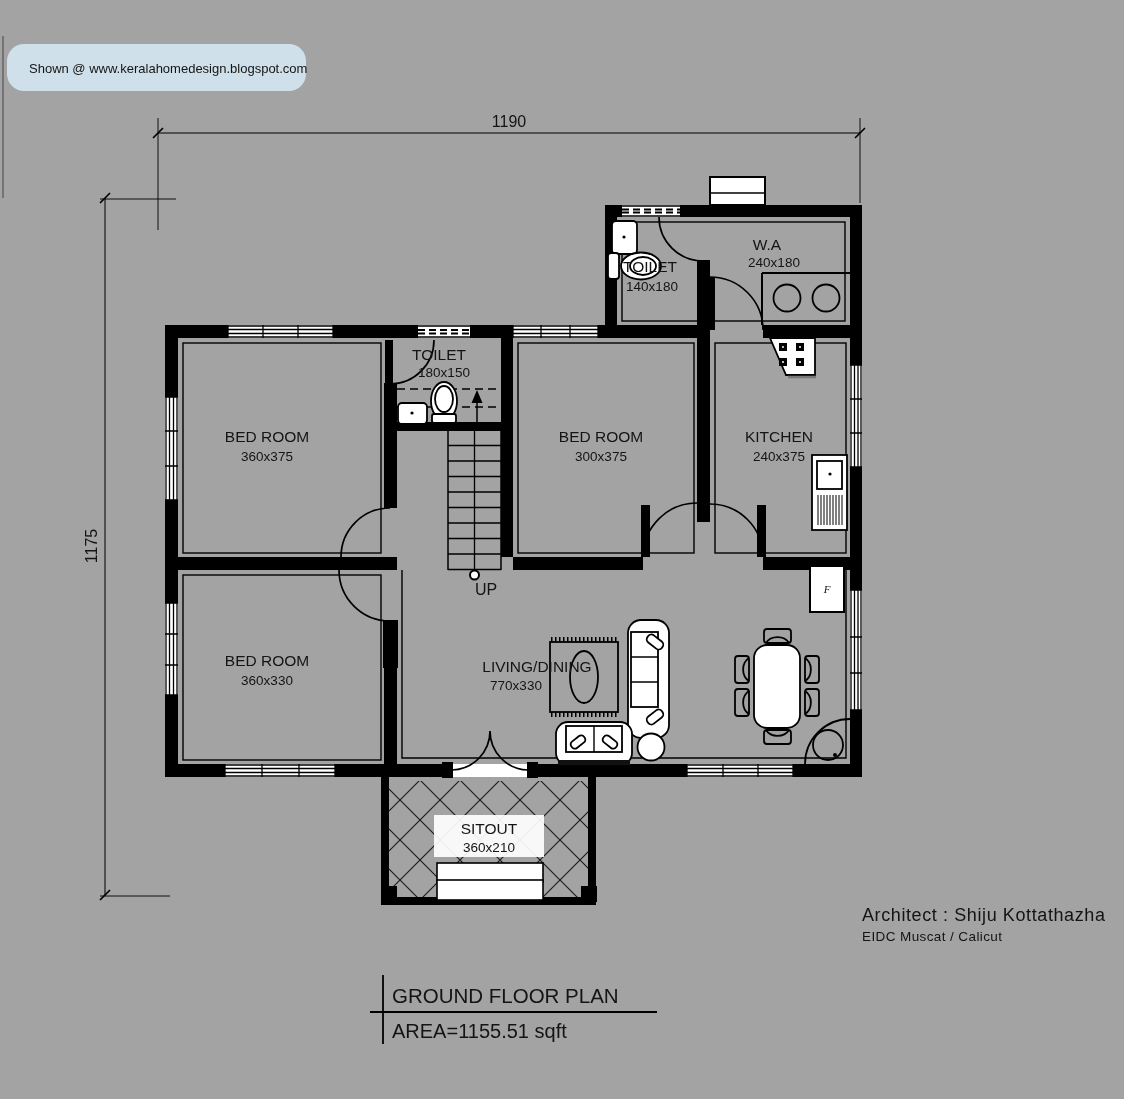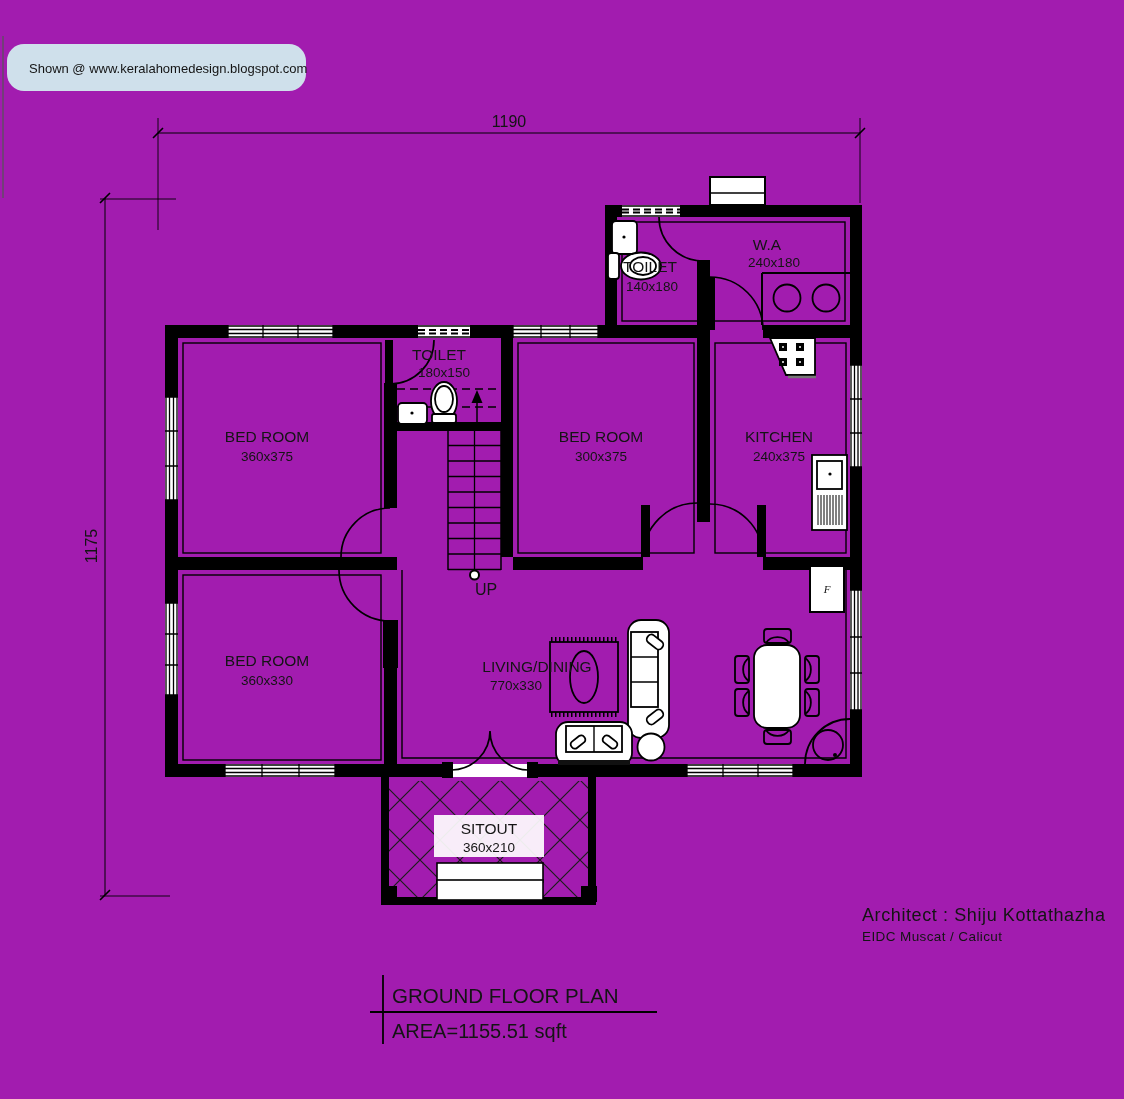--- a/index.html
+++ b/index.html
@@ -1,16 +1,16 @@
 <!DOCTYPE html>
 <html><head>
 <meta charset="utf-8">
 <style>
   html,body{margin:0;padding:0;background:#fff;}
-  .stage{position:relative;width:1124px;height:1099px;background:#a21caf;overflow:hidden;
+  .stage{position:relative;width:1124px;height:1099px;background:#a3a3a3;overflow:hidden;
          font-family:"Liberation Sans", sans-serif;}
   svg{display:block;}
   svg text{font-family:"Liberation Sans", sans-serif;fill:#141414;}
   .room-name{font-size:15.5px;}
   .room-size{font-size:13.5px;}
   .dim-label{font-size:16px;}
   .up-label{font-size:16px;}
   .fridge-label{font-size:11px;font-style:italic;font-family:"Liberation Serif", serif;}
   .badge-text{font-size:13px;}
   .title-text{font-size:20.5px;}

